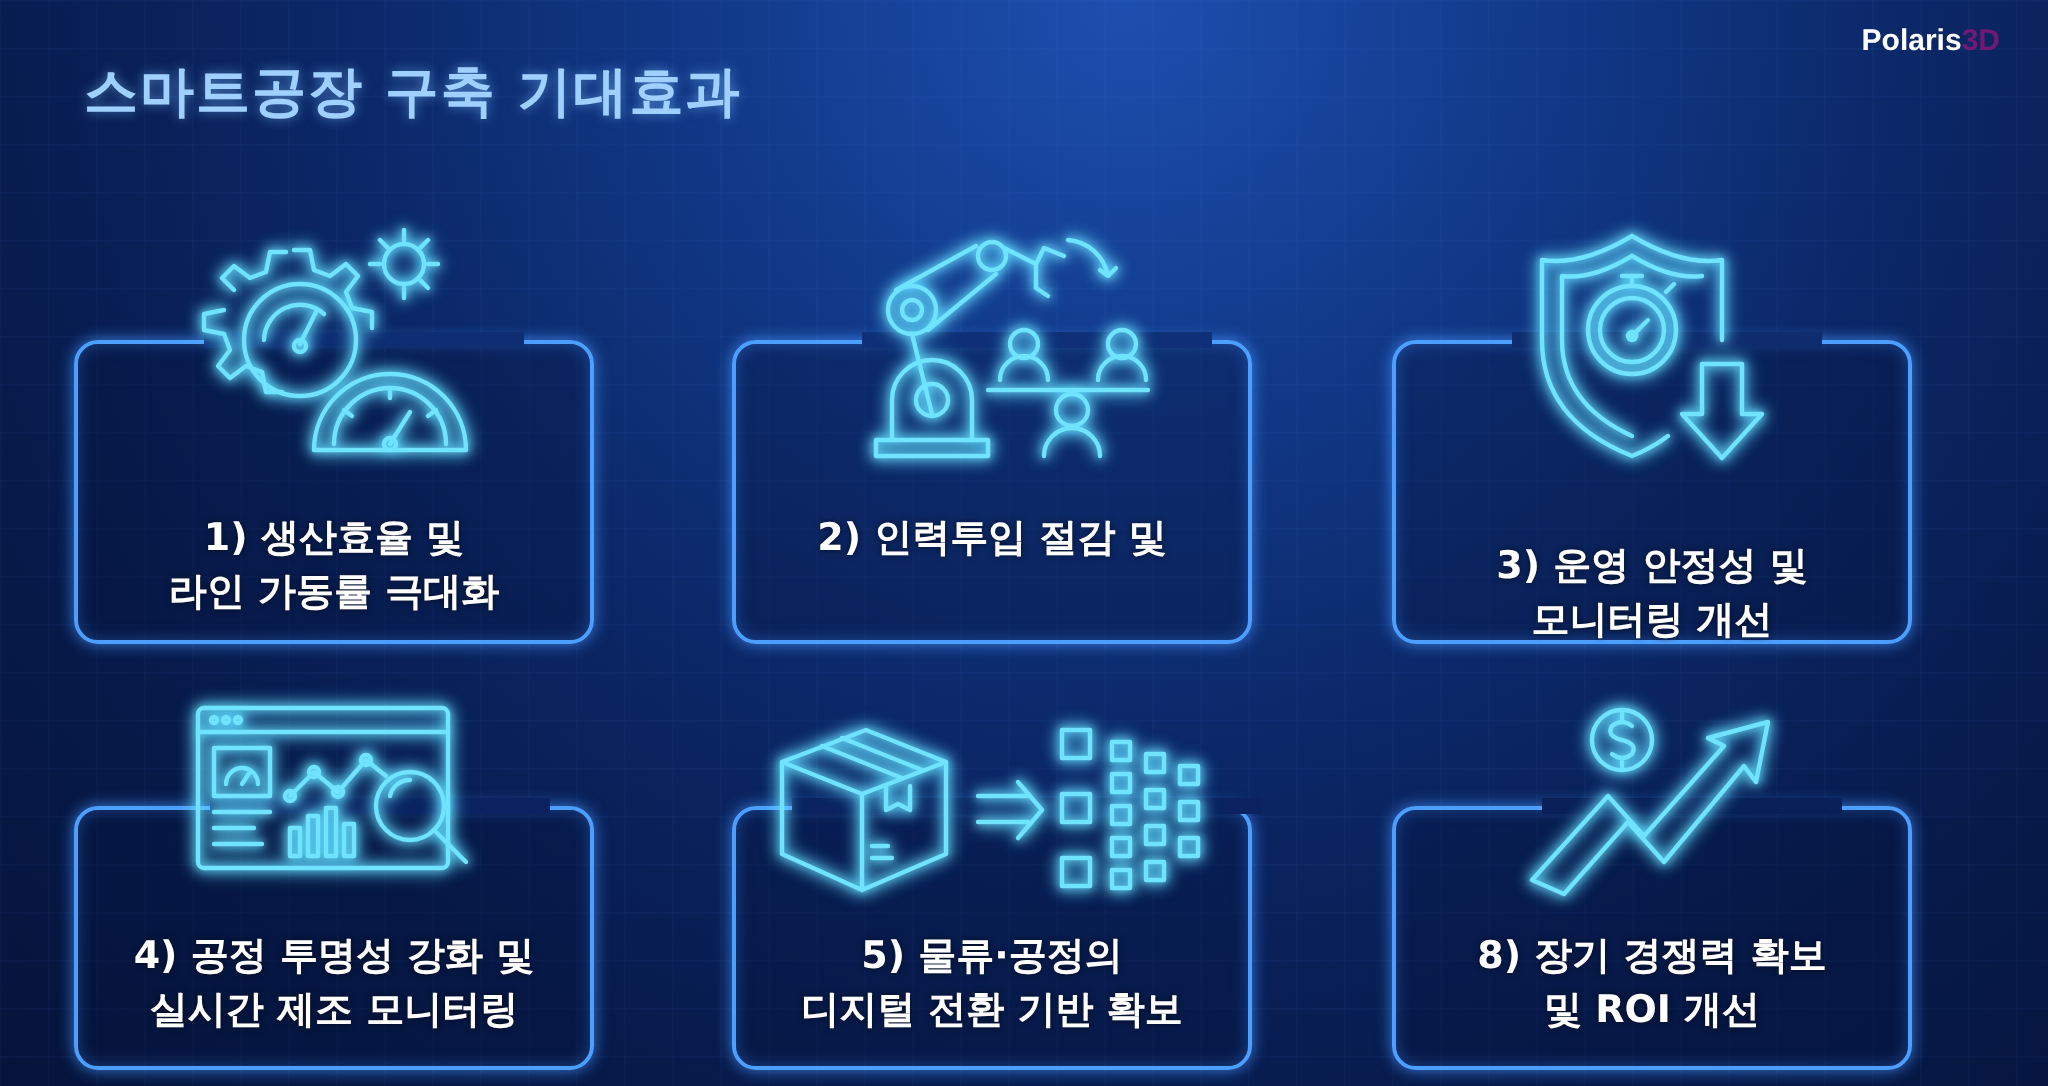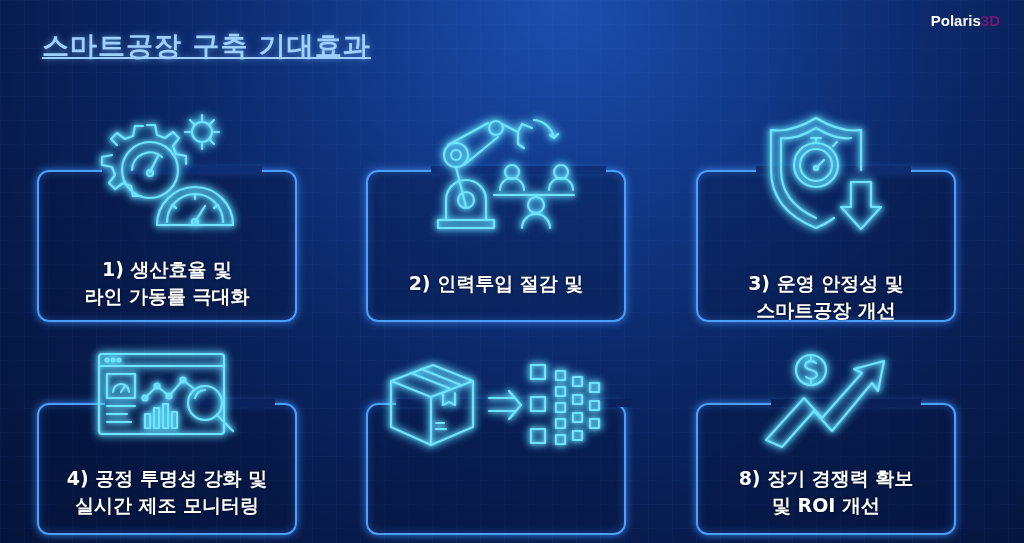--- a/index.html
+++ b/index.html
@@ -12,21 +12,20 @@
     position:absolute; inset:0;
     background-image:
       linear-gradient(rgba(90,150,255,0.04) 1px, transparent 1px),
       linear-gradient(90deg, rgba(90,150,255,0.04) 1px, transparent 1px);
     background-size: 24px 24px;
   }
   .title {
     position:absolute; left:42px; top:28px;
     font-size:27px; font-weight:bold; color:#9fd0ff; letter-spacing:1px;
     text-shadow: 0 0 6px rgba(120,190,255,0.6);
-    text-decoration: underline;
   }
   .logo {
     position:absolute; right:24px; top:12px;
     font-family:"Liberation Sans", sans-serif; font-weight:bold; font-size:15px; color:#ffffff;
   }
   .logo .accent { color:#701a75; }
   .card {
     position:absolute; width:260px;
   }
   .frame {
@@ -97,41 +96,41 @@
     <path d="M22 110 h56 v8 h-56 z"></path>
     <path d="M118 10 a22 22 0 0 1 20 18 l-4 -3 M138 28 l4 -4"></path>
     <circle cx="96" cy="62" r="7"></circle>
       <path d="M84 80 a12 12 0 0 1 24 0"></path>
     <circle cx="145" cy="62" r="7"></circle>
       <path d="M133 80 a12 12 0 0 1 24 0"></path>
     <path d="M78 85 h80"></path>
       <circle cx="120" cy="95" r="8"></circle>
       <path d="M106 118 a14 14 0 0 1 28 0"></path>
   </svg>
-  <div class="label" style="top:86px;margin-top:14px;">
+  <div class="label" style="top:86px;">
     <div>2) 인력투입 절감 및</div>
   </div>
 </div>
 
 <div class="card" style="left:696px; top:170px; height:152px;">
   <div class="frame"></div>
   <div class="gap" style="left:60px; width:155px; background:#0e2c6e;"></div>
   <svg class="icon" style="top:-60px;" width="130" height="130" viewBox="0 0 130 130">
     <path d="M55 8 q25 15 45 12 v40 M55 8 q-25 15 -45 12 v40 q0 40 45 58 q10 -4 18 -10"></path>
     <path d="M55 18 q20 12 35 10 M55 18 q-20 12 -35 10 v32 q0 32 35 48"></path>
     <circle cx="55" cy="55" r="22"></circle>
       <circle cx="55" cy="55" r="16"></circle>
     <path d="M50 28 h10 M55 28 v5 M72 36 l4 -4"></path>
       <path d="M55 58 l8 -8"></path>
       <circle cx="55" cy="58" r="2"></circle>
     <path d="M90 72 v25 h-10 l20 22 l20 -22 h-10 v-25 z"></path>
   </svg>
   <div class="label" style="top:100px;">
     <div>3) 운영 안정성 및</div>
-    <div>스마트공장 개선</div>
+    <div>모니터링 개선</div>
   </div>
 </div>
 
 <div class="card" style="left:37px; top:403px; height:132px;">
   <div class="frame"></div>
   <div class="gap" style="left:68px; width:170px; background:#0a2360;"></div>
   <svg class="icon" style="top:-55px;" width="160" height="110" viewBox="0 0 160 110">
     <rect x="12" y="6" width="125" height="80" rx="3"></rect>
       <path d="M12 18 h125"></path>
     <circle cx="20" cy="12" r="1.5"></circle>
@@ -177,20 +176,24 @@
       <rect x="175" y="66" width="9" height="9"></rect>
       <rect x="175" y="82" width="9" height="9"></rect>
     <rect x="192" y="24" width="9" height="9"></rect>
       <rect x="192" y="42" width="9" height="9"></rect>
       <rect x="192" y="60" width="9" height="9"></rect>
       <rect x="192" y="78" width="9" height="9"></rect>
     <rect x="209" y="30" width="9" height="9"></rect>
       <rect x="209" y="48" width="9" height="9"></rect>
       <rect x="209" y="66" width="9" height="9"></rect>
   </svg>
+  <div class="label" style="top:62px;">
+    <div>5) 물류·공정의</div>
+    <div>디지털 전환 기반 확보</div>
+  </div>
 </div>
 
 <div class="card" style="left:696px; top:403px; height:132px;">
   <div class="frame"></div>
   <div class="gap" style="left:75px; width:150px; background:#091f58;"></div>
   <svg class="icon" style="top:-58px;" width="140" height="110" viewBox="0 0 140 110">
     <circle cx="55" cy="25" r="15"></circle>
       <path d="M60 18 q-5 -4 -10 0 q-3 5 5 7 q8 2 5 7 q-5 4 -10 0 M55 12 v4 M55 34 v4"></path>
     <path d="M10 95 l38 -42 l18 20 l40 -45 l-8 -4 l30 -8 l-6 30 l-6 -8 l-40 48 l-18 -20 l-32 36 z"></path>
   </svg>

